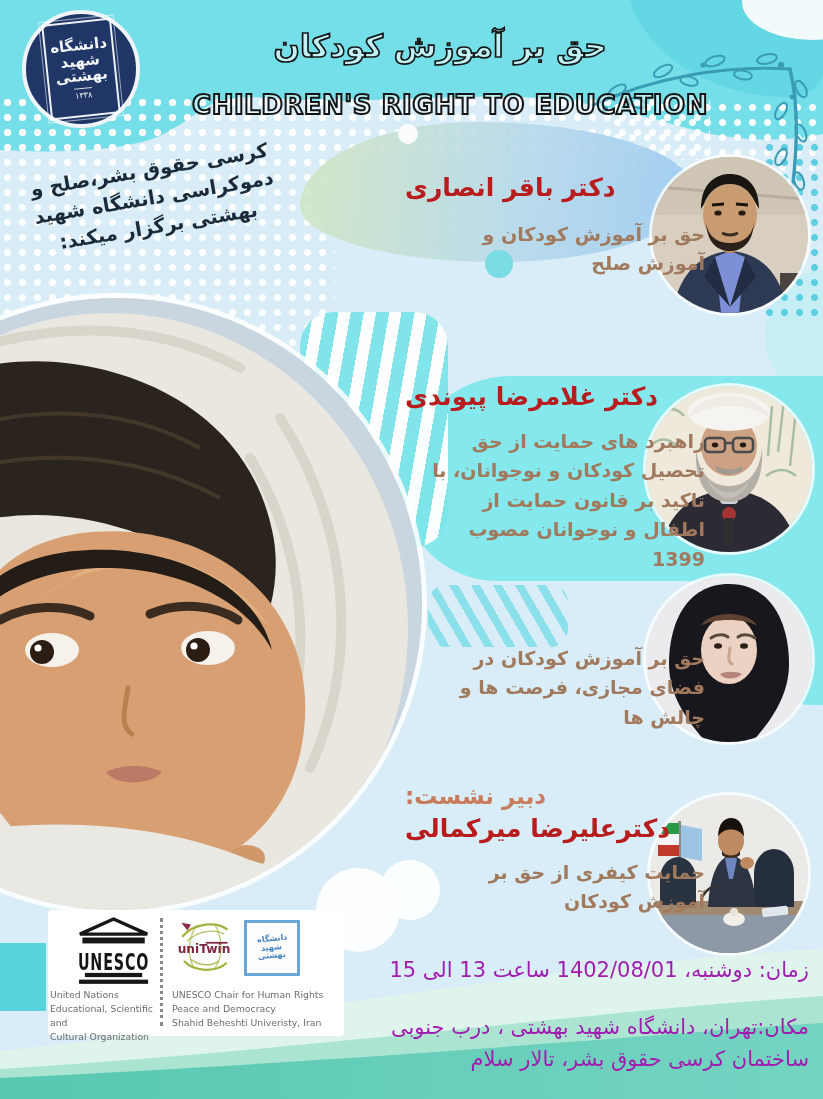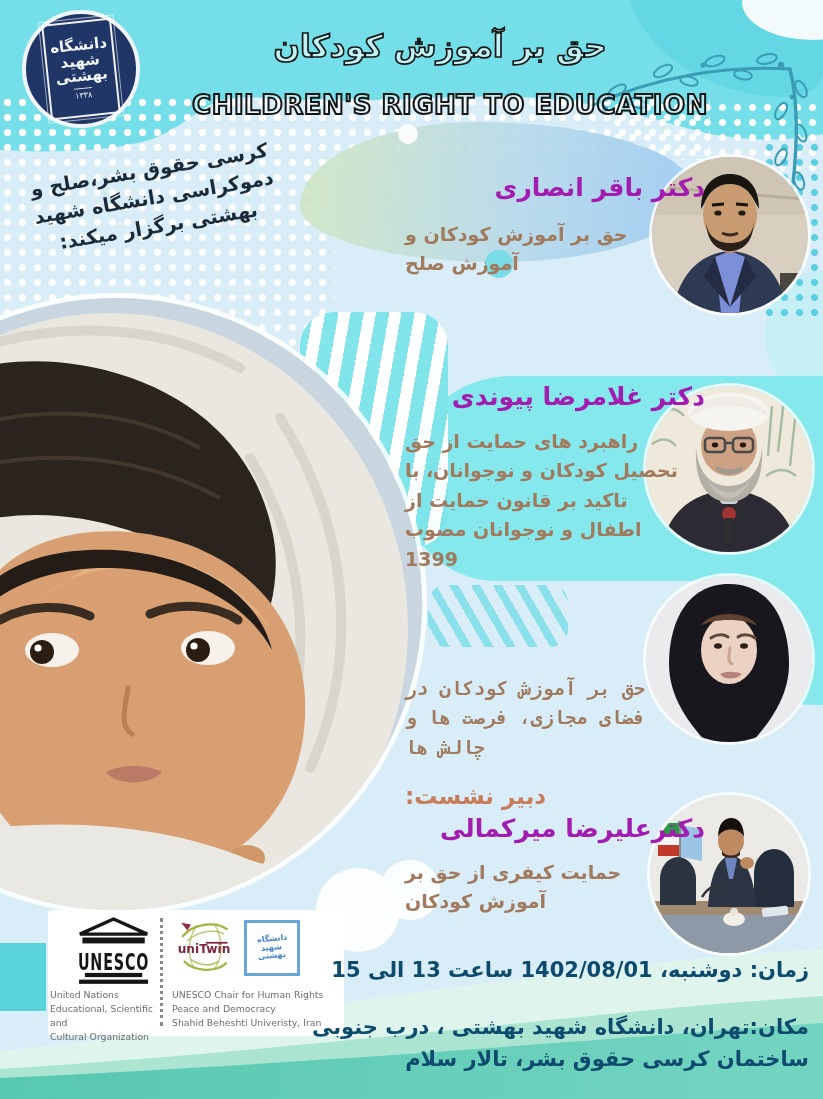--- a/index.html
+++ b/index.html
@@ -21,24 +21,24 @@
     color:rgba(255,255,255,.55);-webkit-text-stroke:1.7px #141414;z-index:7;
   }
   .title-en{
     left:130px;top:90px;width:640px;text-align:center;font-weight:bold;font-size:26px;letter-spacing:.5px;
     color:rgba(255,255,255,.45);-webkit-text-stroke:2px #141414;z-index:7;
   }
   .organizer{
     left:14px;top:156px;width:280px;transform:rotate(-9.5deg);text-align:center;
     font-weight:bold;font-size:19.5px;line-height:1.45;color:#1b2a38;z-index:7;
   }
-  .sp-name{left:405px;width:300px;text-align:right;font-weight:bold;font-size:25px;color:#a21caf;z-index:7;}
-  .sp-topic{left:405px;width:300px;text-align:left;font-weight:bold;font-size:19px;line-height:1.55;color:#a17a5e;z-index:7;}
+  .sp-name{left:405px;width:300px;text-align:left;font-weight:bold;font-size:25px;color:#b91c1c;z-index:7;}
+  .sp-topic{left:405px;width:300px;text-align:right;font-weight:bold;font-size:19px;line-height:1.55;color:#a17a5e;z-index:7;}
   .chair-label{left:405px;width:300px;text-align:left;font-weight:bold;font-size:23px;color:#c87c5c;z-index:7;}
-  .info{right:14px;width:560px;text-align:right;font-weight:bold;color:#0c4a6e;z-index:7;}
+  .info{right:14px;width:560px;text-align:right;font-weight:normal;color:#a21caf;z-index:7;}
   .info.time{top:958px;font-size:21px;}
   .info.loc{top:1012px;font-size:21px;line-height:1.5;}
   
   .photo{position:absolute;border-radius:50%;overflow:hidden;z-index:6;box-shadow:0 0 0 3px rgba(255,255,255,.8);}
   .photo svg{display:block;}
   
   .seal{
     left:22px;top:10px;width:118px;height:118px;border-radius:50%;
     background:#1f3666;border:4px solid #eef4f8;box-sizing:border-box;z-index:7;
     display:flex;align-items:center;justify-content:center;
@@ -237,21 +237,21 @@
       <rect x="87" y="52" width="20" height="14" rx="4" fill="none" stroke="#4a4a4a" stroke-width="2.6"></rect>
       <line x1="79" y1="57" x2="87" y2="57" stroke="#4a4a4a" stroke-width="2.6"></line>
       <ellipse cx="69" cy="59" rx="3.2" ry="2.4" fill="#241a12"></ellipse>
       <ellipse cx="97" cy="59" rx="3.2" ry="2.4" fill="#241a12"></ellipse>
       <path d="M70,80 Q83,87 96,80 L96,85 Q83,92 70,85 Z" fill="#a09a90"></path>
       <circle cx="83" cy="128" r="7" fill="#a23434"></circle>
       <rect x="79" y="132" width="8" height="26" fill="#2e2e2e"></rect>
     </svg>
   </div>
 
-  <div class="abs sp-topic rtl pre" style="top:676px;font-family:Liberation Mono, monospace;">حق بر آموزش کودکان در
+  <div class="abs sp-topic rtl pre" style="top:644px;">حق بر آموزش کودکان در
 فضای مجازی، فرصت ها و
 چالش ها</div>
   <div class="photo" style="left:646px;top:576px;width:166px;height:166px;">
     <svg width="166" height="166" viewBox="0 0 166 166">
       <rect width="166" height="166" fill="#ebebee"></rect>
       <path d="M83,8 C40,8 23,48 23,88 C23,122 44,148 60,166 L106,166 C122,148 143,122 143,88 C143,48 126,8 83,8 Z" fill="#17171d"></path>
       <ellipse cx="83" cy="74" rx="28" ry="34" fill="#ecd2c2"></ellipse>
       <path d="M55,50 C62,34 104,34 111,50 C100,42 66,42 55,50 Z" fill="#5f4330"></path>
       <g stroke="#5a4a3c" stroke-width="3" fill="none" stroke-linecap="round">
         <path d="M65,62 C70,58 78,58 82,61"></path>

